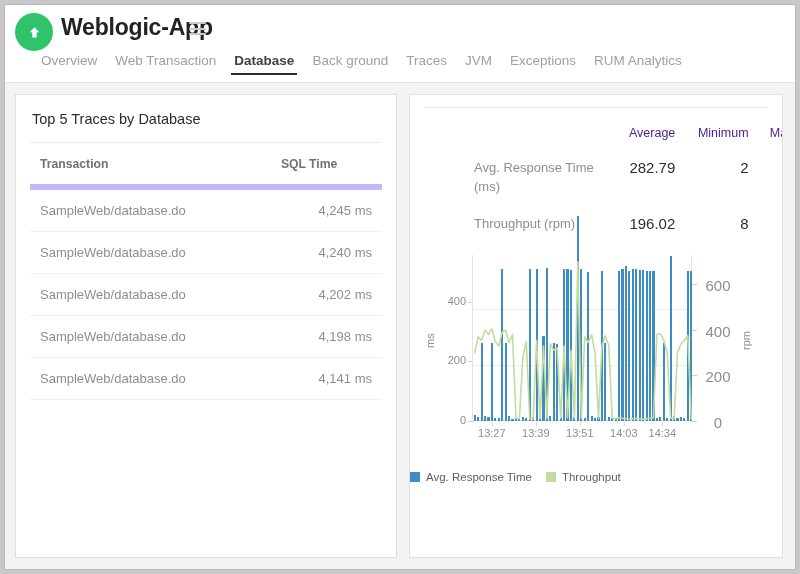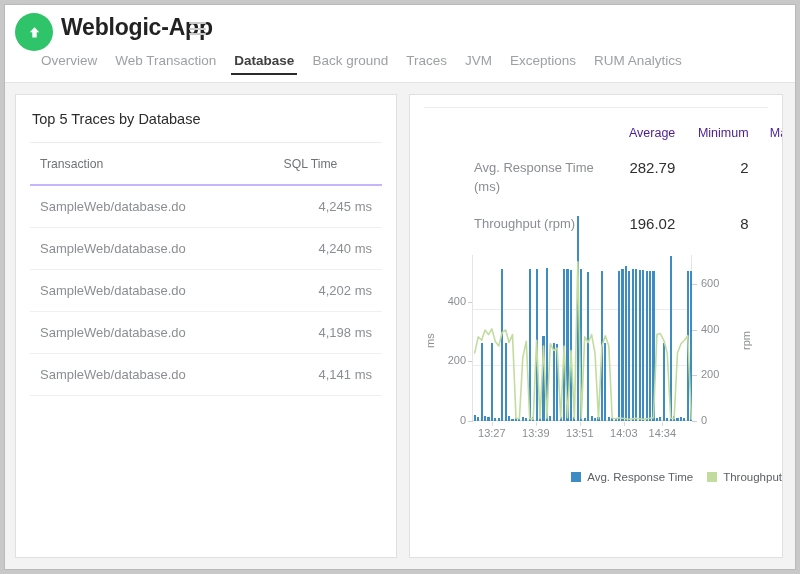--- a/index.html
+++ b/index.html
@@ -96,24 +96,24 @@
   }
   
   table.traces {
     width: calc(100% - 28px);
     margin: 0 14px;
     border-collapse: collapse;
   }
   table.traces th {
     font-size: 12.2px;
     color: #6f7276;
-    font-weight: normal;
+    font-weight: bold;
     text-align: left;
     padding: 14px 10px 13px 10px;
-    border-bottom: 2px solid #c4b5fd;
+    border-bottom: 6px solid #c4b5fd;
   }
   table.traces th.num { text-align: left; }
   table.traces td {
     font-size: 13px;
     color: #8b8e92;
     padding: 13px 10px;
     border-bottom: 1px solid #f0f0f0;
   }
   table.traces td.num { text-align: right; }
   
@@ -168,32 +168,32 @@
     position: absolute; left: 0; right: 0; bottom: 0;
     height: 1px; background: #d9d9d9;
   }
   .bars { position: absolute; left:0; right:0; bottom:0; top:0; }
   .bar {
     position: absolute; bottom: 0;
     background: #3d8dc4;
   }
   .line-svg { position: absolute; left:0; top:0; overflow: visible; }
   .ytick { position:absolute; text-align: right; width: 34px; font-size: 11px; color:#8b8e92; }
-  .ytick-r { position:absolute; text-align: left; width: 34px; font-size: 11px; color:#8b8e92; }
+  .ytick-r { position:absolute; text-align: center; width: 34px; font-size: 15px; color:#8b8e92; }
   .tickmark { position:absolute; width:5px; height:1px; background:#cfcfcf; }
   .xtick { position:absolute; font-size: 11px; color:#8b8e92; text-align:center; width:44px; }
   .xtickmark { position:absolute; width:1px; height:4px; background:#d9d9d9; }
   .axis-title {
     position: absolute; font-size: 11px; color: #8b8e92;
     transform: rotate(-90deg); transform-origin: left top;
     white-space: nowrap;
   }
   .legend {
-    position: absolute; left: 8px; right: 0; top: 222px;
-    display: flex; justify-content: flex-end; align-items: center; gap: 14px;
+    position: absolute; left: 0; right: 0; top: 222px;
+    display: flex; justify-content: flex-start; align-items: center; gap: 14px;
   }
   .legend-item { display:flex; align-items:center; gap:6px; }
   .legend-swatch { width: 10px; height: 10px; display:block; }
   .legend-text { font-size: 11.5px; color: #5d6064; }
 </style>
 </head>
 <body>
 
 <div class="app-window">
 

